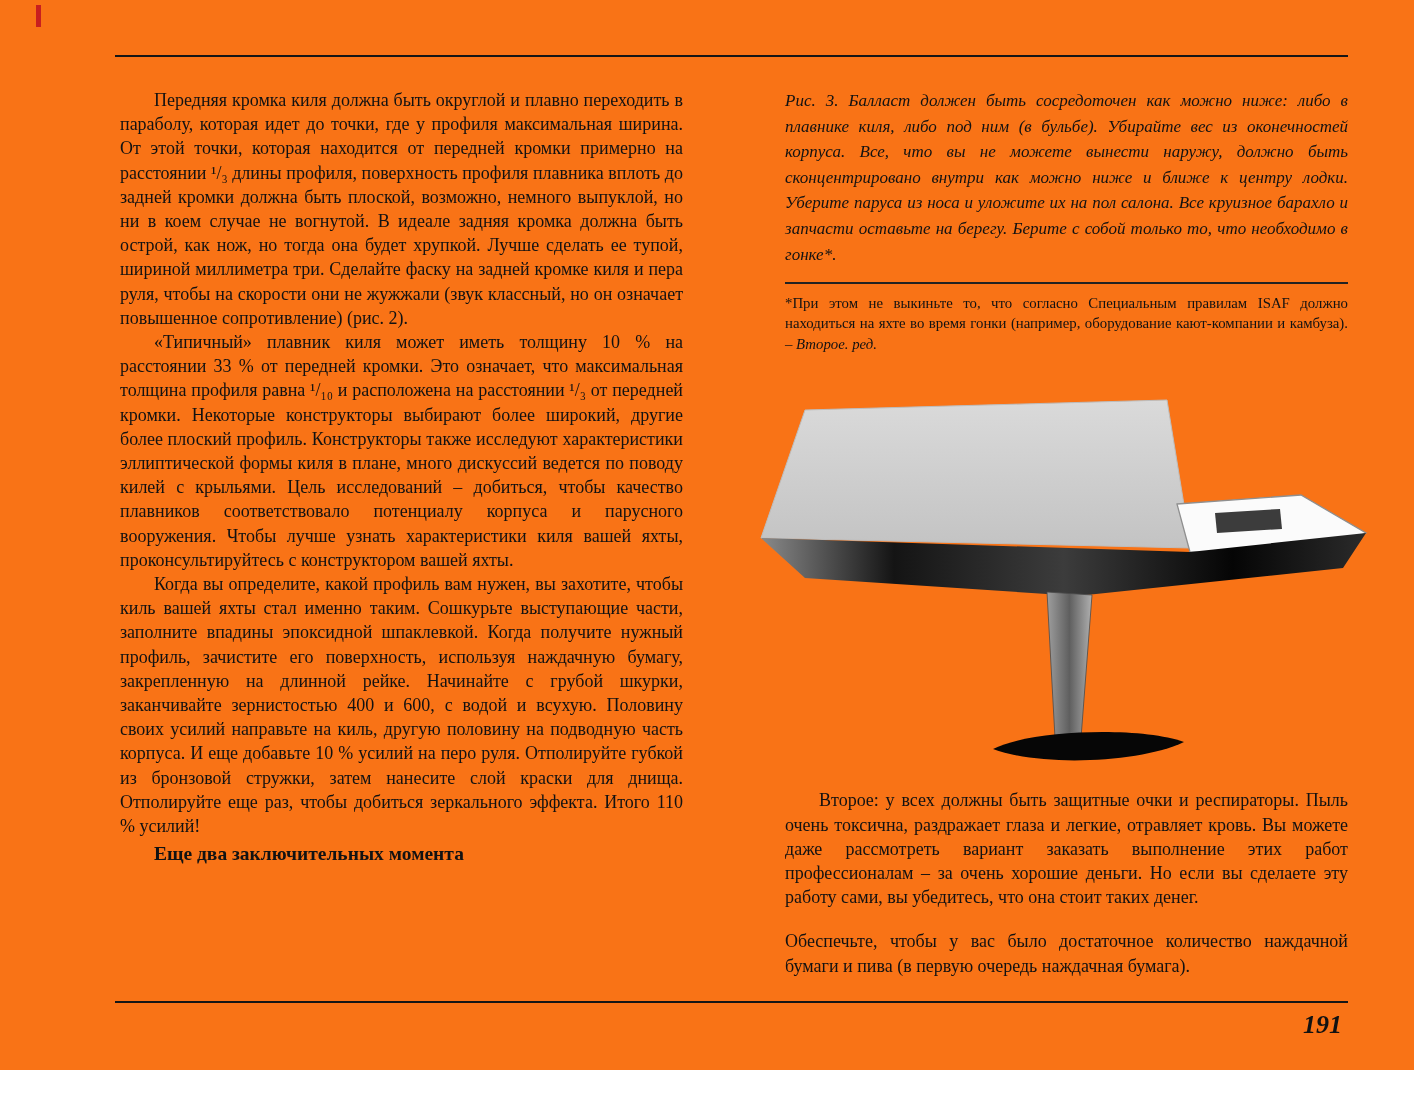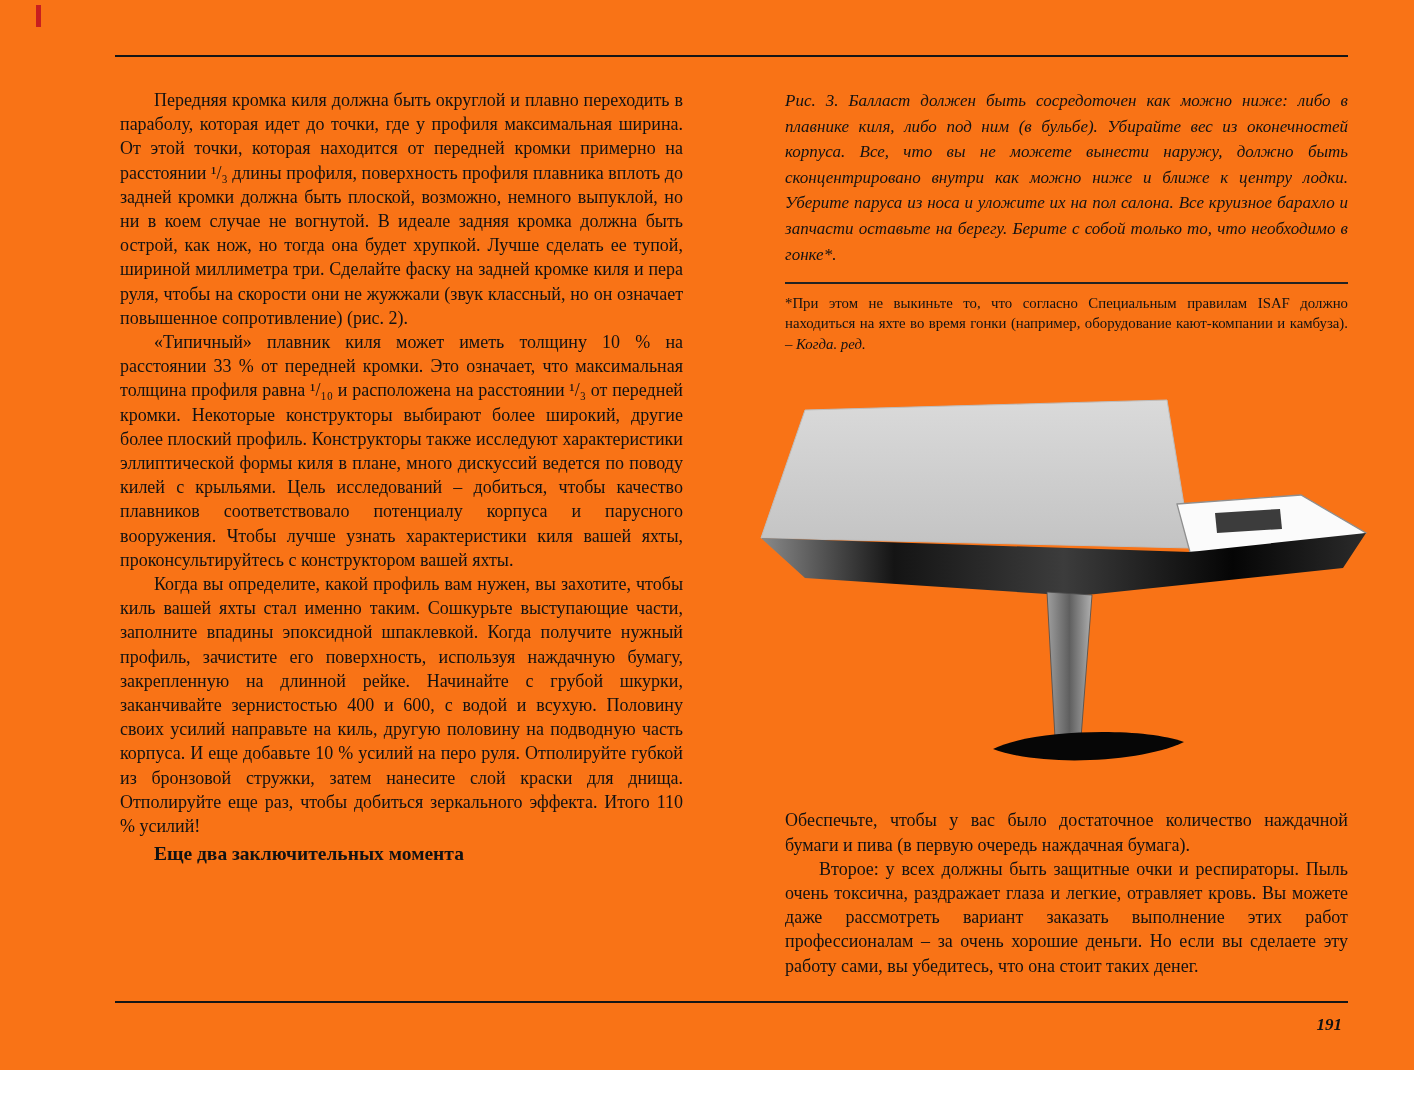--- a/index.html
+++ b/index.html
@@ -99,21 +99,21 @@
     font-style: italic;
     font-size: 20.5px;
     line-height: 30px;
   }
   .pagenum {
     position: absolute;
     right: 6px;
     top: 0;
     font-weight: bold;
     font-style: italic;
-    font-size: 17px;
+    font-size: 26px;
     line-height: 30px;
   }
 </style>
 </head>
 <body>
 
 <div class="page">
 
   <div class="mark mark-top"></div>
   <div class="mark mark-bottom"></div>
@@ -127,21 +127,21 @@
       <p class="para">«Типичный» плавник киля может иметь толщину 10 % на расстоянии 33 % от передней кромки. Это означает, что максимальная толщина профиля равна ¹/₁₀ и расположена на расстоянии ¹/₃ от передней кромки. Некоторые конструкторы выбирают более широкий, другие более плоский профиль. Конструкторы также исследуют характеристики эллиптической формы киля в плане, много дискуссий ведется по поводу килей с крыльями. Цель исследований – добиться, чтобы качество плавников соответствовало потенциалу корпуса и парусного вооружения. Чтобы лучше узнать характеристики киля вашей яхты, проконсультируйтесь с конструктором вашей яхты.</p>
       <p class="para">Когда вы определите, какой профиль вам нужен, вы захотите, чтобы киль вашей яхты стал именно таким. Сошкурьте выступающие части, заполните впадины эпоксидной шпаклевкой. Когда получите нужный профиль, зачистите его поверхность, используя наждачную бумагу, закрепленную на длинной рейке. Начинайте с грубой шкурки, заканчивайте зернистостью 400 и 600, с водой и всухую. Половину своих усилий направьте на киль, другую половину на подводную часть корпуса. И еще добавьте 10 % усилий на перо руля. Отполируйте губкой из бронзовой стружки, затем нанесите слой краски для днища. Отполируйте еще раз, чтобы добиться зеркального эффекта. Итого 110 % усилий!</p>
       <h3 class="subhead">Еще два заключительных момента</h3>
     </div>
 
     <div class="col">
       <p class="caption">Рис. 3. Балласт должен быть сосредоточен как можно ниже: либо в плавнике киля, либо под ним (в бульбе). Убирайте вес из оконечностей корпуса. Все, что вы не можете вынести наружу, должно быть сконцентрировано внутри как можно ниже и ближе к центру лодки. Уберите паруса из носа и уложите их на пол салона. Все круизное барахло и запчасти оставьте на берегу. Берите с собой только то, что необходимо в гонке*.</p>
 
       <div class="footnote-rule"></div>
 
-      <p class="footnote"><span>*При этом не выкиньте то, что согласно Специальным правилам ISAF должно находиться на яхте во время гонки (например, оборудование кают-компании и камбуза). – </span><span class="attribution">Когда. ред.</span></p>
+      <p class="footnote"><span>*При этом не выкиньте то, что согласно Специальным правилам ISAF должно находиться на яхте во время гонки (например, оборудование кают-компании и камбуза). – </span><span class="attribution">Второе. ред.</span></p>
 
       <div class="figure-wrap">
         <svg width="625" height="392" viewBox="0 0 625 392">
           <defs>
             <linearGradient id="deckGrad" x1="0" y1="0" x2="0" y2="1">
               <stop offset="0" stop-color="#dadada"></stop>
               <stop offset="1" stop-color="#c3c3c3"></stop>
             </linearGradient>
             <linearGradient id="hullGrad" x1="0" y1="0" x2="1" y2="0">
               <stop offset="0" stop-color="#8a8a8a"></stop>
@@ -164,22 +164,22 @@
           <polygon points="468,117 533,113 535,133 470,137" fill="#3c3c3c"></polygon>
 
           <path d="M 14,142 L 443,156 L 619,137 L 596,172 L 330,200 L 58,182 Z" fill="url(#hullGrad)"></path>
 
           <polygon points="300,196 345,199 334,342 308,342" fill="url(#finGrad)" stroke="#4a4a4a" stroke-width="0.8"></polygon>
 
           <path d="M 246,353 C 282,334 392,330 437,346 C 393,367 293,371 246,353 Z" fill="#060606"></path>
         </svg>
       </div>
 
+      <p class="para">Второе: у всех должны быть защитные очки и респираторы. Пыль очень токсична, раздражает глаза и легкие, отравляет кровь. Вы можете даже рассмотреть вариант заказать выполнение этих работ профессионалам – за очень хорошие деньги. Но если вы сделаете эту работу сами, вы убедитесь, что она стоит таких денег.</p>
       <p class="para no-indent after-figure">Обеспечьте, чтобы у вас было достаточное количество наждачной бумаги и пива (в первую очередь наждачная бумага).</p>
-      <p class="para">Второе: у всех должны быть защитные очки и респираторы. Пыль очень токсична, раздражает глаза и легкие, отравляет кровь. Вы можете даже рассмотреть вариант заказать выполнение этих работ профессионалам – за очень хорошие деньги. Но если вы сделаете эту работу сами, вы убедитесь, что она стоит таких денег.</p>
     </div>
   </div>
 
   <div class="rule rule-footer"></div>
   <div class="footer-row">
     <span class="pagenum">191</span>
   </div>
   <div class="rule rule-bottom"></div>
 
 </div>

